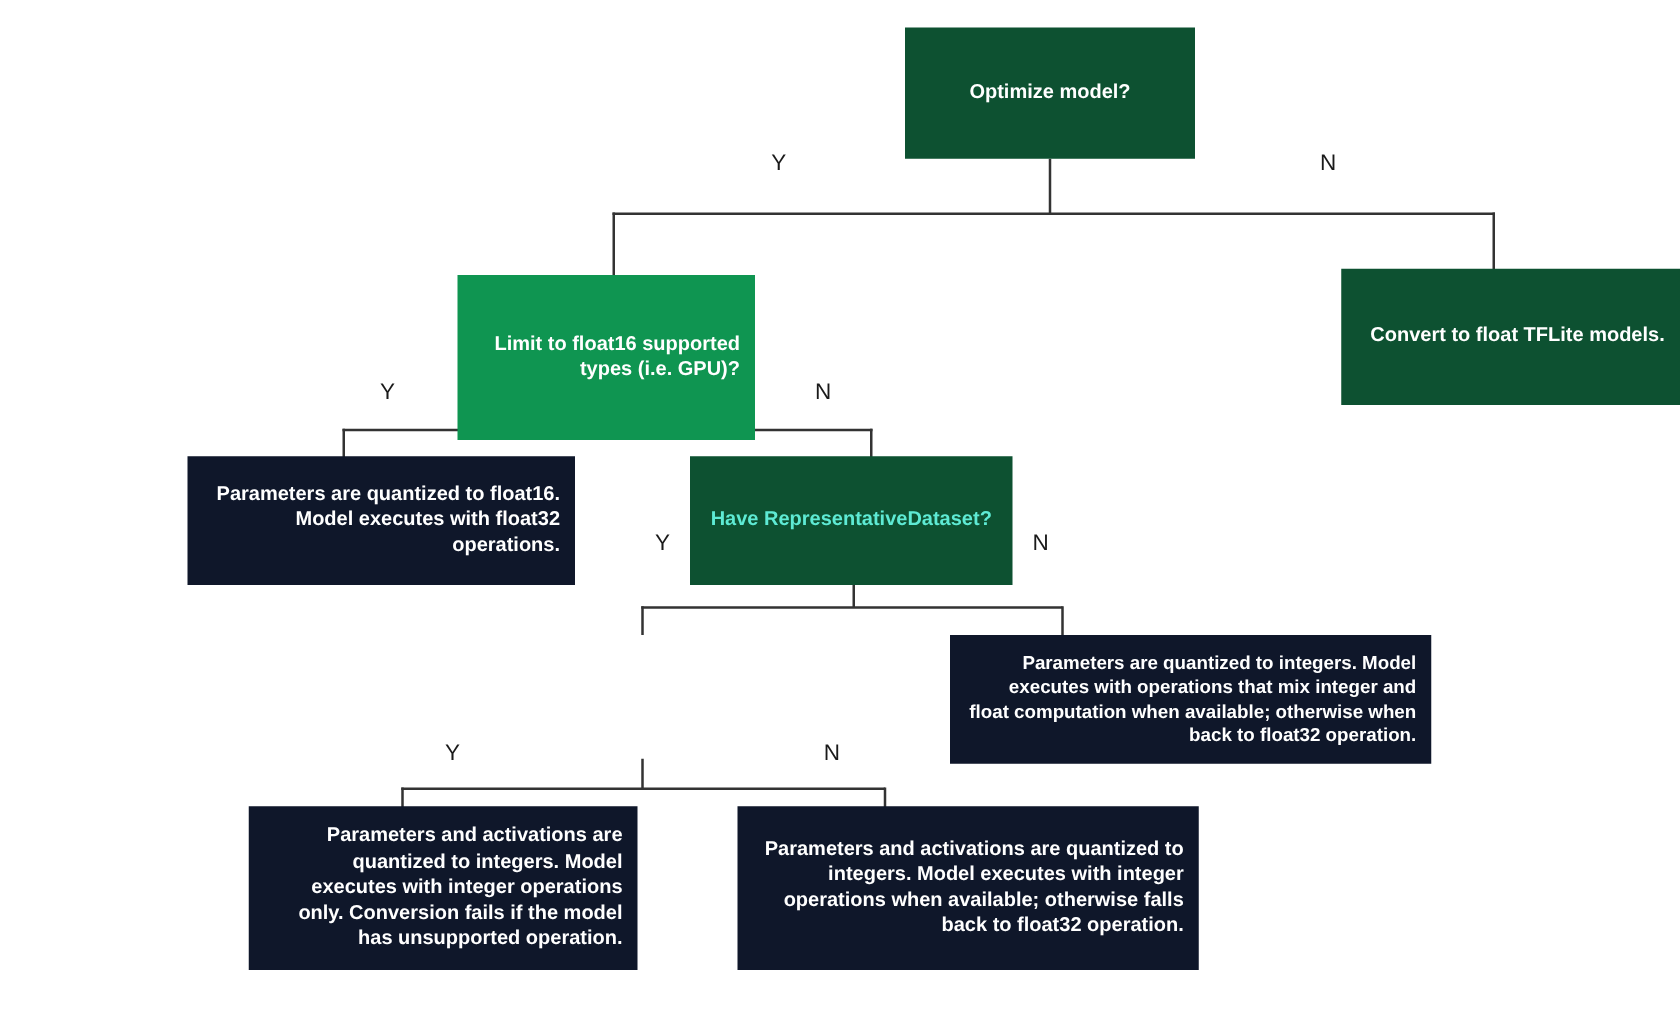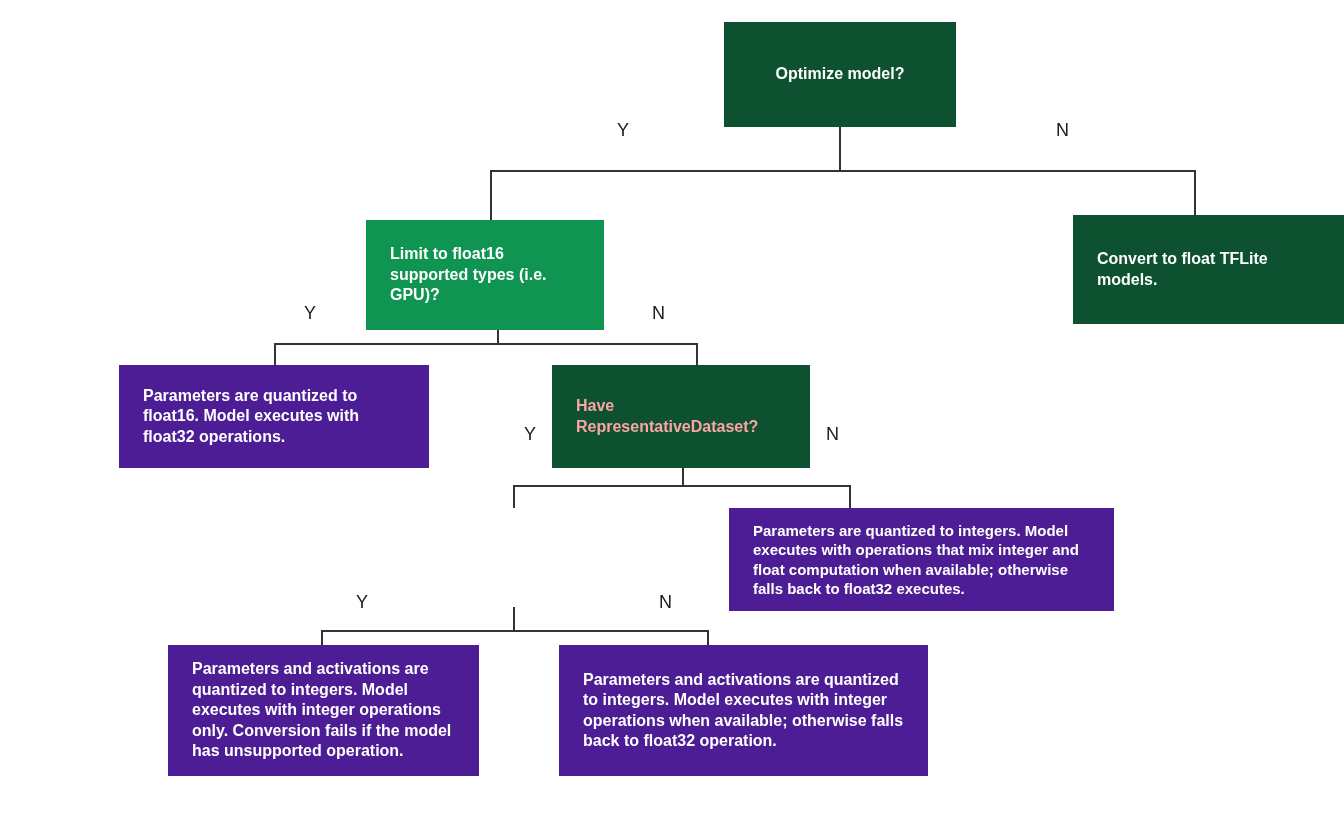--- a/index.html
+++ b/index.html
@@ -16,30 +16,30 @@
     height: 816px;
     background: #ffffff;
     overflow: hidden;
   }
   .node {
     position: absolute;
     box-sizing: border-box;
     display: flex;
     align-items: center;
     justify-content: center;
-    text-align: left;
+    text-align: right;
     color: #ffffff;
     font-weight: bold;
     line-height: 1.28;
-    padding: 4px 24px;
+    padding: 4px 12px;
     -webkit-font-smoothing: antialiased;
   }
   .node-dark   { background: #0d5131; }
   .node-green  { background: #0f9551; }
-  .node-orange { background: #4c1d95; }
+  .node-orange { background: #0f172a; margin-left: 31px; }
 
   .edge-h, .edge-v {
     position: absolute;
     background: #333333;
   }
   .edge-v { width: 2px; }
   .edge-h { height: 2px; }
 
   .elabel {
     position: absolute;
@@ -65,25 +65,25 @@
     <div class="edge-v" style="left: 696px; top: 343px; height: 23px; background: rgb(51, 51, 51);"></div>
     <div class="edge-v" style="left: 682px; top: 468px; height: 18px; background: rgb(51, 51, 51);"></div>
     <div class="edge-h" style="left: 513px; top: 485px; width: 337px; background: rgb(51, 51, 51);"></div>
     <div class="edge-v" style="left: 513px; top: 485px; height: 23px; background: rgb(51, 51, 51);"></div>
     <div class="edge-v" style="left: 849px; top: 485px; height: 24px; background: rgb(51, 51, 51);"></div>
     <div class="edge-v" style="left: 513px; top: 607px; height: 24px; background: rgb(51, 51, 51);"></div>
     <div class="edge-h" style="left: 321px; top: 630px; width: 387px; background: rgb(51, 51, 51);"></div>
     <div class="edge-v" style="left: 321px; top: 630px; height: 16px; background: rgb(51, 51, 51);"></div>
     <div class="edge-v" style="left: 707px; top: 630px; height: 16px; background: rgb(51, 51, 51);"></div>
     <div class="node node-dark" style="left: 724px; top: 22px; width: 232px; height: 105px; font-size: 16px; color: rgb(255, 255, 255);">Optimize model?</div>
-    <div class="node node-green" style="left: 366px; top: 220px; width: 238px; height: 110px; font-size: 16px; color: rgb(255, 255, 255);">Limit to float16 supported types (i.e. GPU)?</div>
+    <div class="node node-green" style="left: 366px; top: 220px; width: 238px; height: 132px; font-size: 16px; color: rgb(255, 255, 255);">Limit to float16 supported types (i.e. GPU)?</div>
     <div class="node node-dark" style="left: 1073px; top: 215px; width: 282px; height: 109px; font-size: 16px; color: rgb(255, 255, 255);">Convert to float TFLite models.</div>
     <div class="node node-orange" style="left: 119px; top: 365px; width: 310px; height: 103px; font-size: 16px; color: rgb(255, 255, 255);">Parameters are quantized to float16. Model executes with float32 operations.</div>
-    <div class="node node-dark" style="left: 552px; top: 365px; width: 258px; height: 103px; font-size: 16px; color: #fca5a5;">Have RepresentativeDataset?</div>
-    <div class="node node-orange" style="left: 729px; top: 508px; width: 385px; height: 103px; font-size: 15px; color: rgb(255, 255, 255);">Parameters are quantized to integers. Model executes with operations that mix integer and float computation when available; otherwise falls back to float32 executes.</div>
+    <div class="node node-dark" style="left: 552px; top: 365px; width: 258px; height: 103px; font-size: 16px; color: #5eead4;">Have RepresentativeDataset?</div>
+    <div class="node node-orange" style="left: 729px; top: 508px; width: 385px; height: 103px; font-size: 15px; color: rgb(255, 255, 255);">Parameters are quantized to integers. Model executes with operations that mix integer and float computation when available; otherwise when back to float32 operation.</div>
     <div class="node node-orange" style="left: 168px; top: 645px; width: 311px; height: 131px; font-size: 16px; color: rgb(255, 255, 255);">Parameters and activations are quantized to integers. Model executes with integer operations only. Conversion fails if the model has unsupported operation.</div>
     <div class="node node-orange" style="left: 559px; top: 645px; width: 369px; height: 131px; font-size: 16px; color: rgb(255, 255, 255);">Parameters and activations are quantized to integers. Model executes with integer operations when available; otherwise falls back to float32 operation.</div>
     <div class="elabel" style="left: 617px; top: 121px; color: rgb(26, 26, 26);">Y</div>
     <div class="elabel" style="left: 1056px; top: 121px; color: rgb(26, 26, 26);">N</div>
     <div class="elabel" style="left: 304px; top: 304px; color: rgb(26, 26, 26);">Y</div>
     <div class="elabel" style="left: 652px; top: 304px; color: rgb(26, 26, 26);">N</div>
     <div class="elabel" style="left: 524px; top: 425px; color: rgb(26, 26, 26);">Y</div>
     <div class="elabel" style="left: 826px; top: 425px; color: rgb(26, 26, 26);">N</div>
     <div class="elabel" style="left: 356px; top: 593px; color: rgb(26, 26, 26);">Y</div>
     <div class="elabel" style="left: 659px; top: 593px; color: rgb(26, 26, 26);">N</div>

